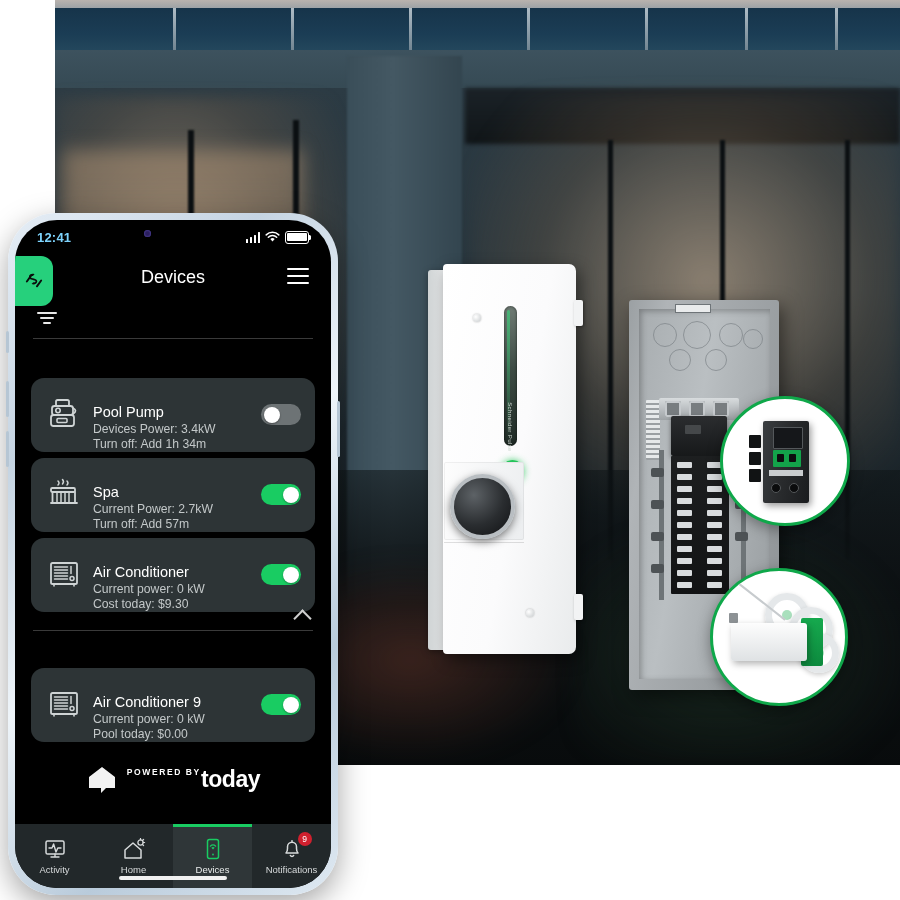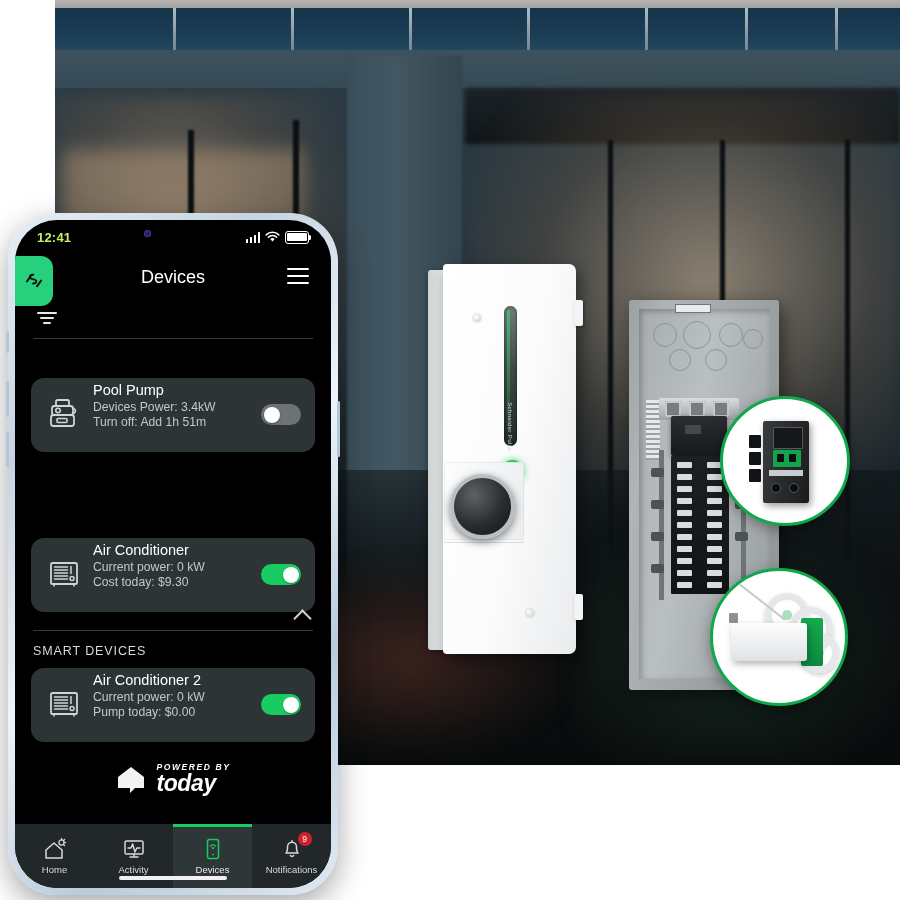--- a/index.html
+++ b/index.html
@@ -162,21 +162,21 @@
   #phone{position:absolute;left:8px;top:213px;width:330px;height:682px;}
   .phone-frame{position:absolute;inset:0;border-radius:48px;
       background:linear-gradient(135deg,#e6eef6 0%,#c5d4e2 25%,#eef4f9 50%,#b9cbdb 75%,#dfe9f2 100%);
       box-shadow:0 10px 30px rgba(0,0,0,.35);}
   .phone-btn{position:absolute;background:#b6c6d4;border-radius:2px;}
   .phone-screen{position:absolute;left:7px;top:7px;right:7px;bottom:7px;
       border-radius:42px;background:#000000;overflow:hidden;}
 
   .status-bar{position:absolute;left:0;top:0;width:100%;height:34px;
       display:flex;align-items:center;justify-content:space-between;padding:12px 22px;
-      box-sizing:border-box;color:#bef264;}
+      box-sizing:border-box;color:#7dd3fc;}
   .status-time{font-size:13px;font-weight:bold;letter-spacing:.2px;}
   .status-right{display:flex;align-items:center;gap:5px;}
   .notch{position:absolute;left:50%;top:0;transform:translateX(-50%);
       width:118px;height:27px;background:#000;border-radius:0 0 17px 17px;}
   .notch-dot{position:absolute;left:30px;top:10px;width:7px;height:7px;border-radius:50%;
       background:#2b1f5e;box-shadow:inset 0 0 2px #6d5fd0;}
   .sig{display:flex;align-items:flex-end;gap:1.5px;height:11px;}
   .sig i{display:block;width:2.5px;background:#fff;border-radius:.5px;}
   .sig i:nth-child(1){height:4px}.sig i:nth-child(2){height:6px}
   .sig i:nth-child(3){height:8px}.sig i:nth-child(4){height:11px}
@@ -204,33 +204,33 @@
 
   .section-head{position:absolute;left:18px;right:18px;height:26px;
       display:flex;align-items:center;justify-content:space-between;}
   .section-head .lbl{color:#d8d8d8;font-size:12.5px;letter-spacing:.9px;}
   .chev{width:12px;height:12px;border-left:2px solid #cfcfcf;border-top:2px solid #cfcfcf;
       transform:rotate(45deg);}
 
   .card{position:absolute;left:16px;right:16px;height:74px;
       background:#2d3436;border-radius:13px;}
   .card-icon{position:absolute;left:14px;top:16px;width:40px;height:40px;}
-  .card-txt{position:absolute;left:62px;top:4px;right:72px;}
+  .card-txt{position:absolute;left:62px;top:26px;right:72px;}
   .card-title{color:#ffffff;font-size:14.5px;margin:0 0 2px 0;}
   .card-sub{color:#c3c8c9;font-size:12.2px;line-height:15px;}
   .toggle{position:absolute;right:14px;top:26px;width:40px;height:21px;border-radius:11px;cursor:pointer;}
   .toggle.on{background:#19cc62;}
   .toggle.off{background:#6d7375;}
   .toggle .knob{position:absolute;top:2.5px;width:16px;height:16px;border-radius:50%;background:#fff;
       box-shadow:0 1px 2px rgba(0,0,0,.35);}
   .toggle.on .knob{right:2.5px;} .toggle.off .knob{left:2.5px;}
 
   .sense{position:absolute;left:0;right:0;height:38px;display:flex;align-items:center;justify-content:center;gap:9px;}
   .sense-house{width:32px;height:32px;position:relative;}
-  .sense-txt{display:flex;flex-direction:column;line-height:1;font-style:italic;}
+  .sense-txt{display:flex;flex-direction:row;line-height:1;}
   .sense-small{color:#fff;font-size:8.5px;letter-spacing:1.6px;font-weight:bold;margin-bottom:1px;}
   .sense-big{color:#fff;font-size:23px;letter-spacing:-.4px;font-weight:bold;}
 
   .tabbar{position:absolute;left:0;bottom:0;width:100%;height:64px;background:#22282a;
       display:flex;}
   .tab{flex:1;position:relative;display:flex;flex-direction:column;align-items:center;
       justify-content:center;gap:4px;cursor:pointer;}
   .tab.active{background:#2f3638;}
   .tab.active:before{content:"";position:absolute;left:0;top:0;width:100%;height:3px;background:#19cc62;}
   .tab-label{font-size:9.5px;color:#d7dadb;}
@@ -437,27 +437,45 @@
           <rect x="7" y="12" width="21" height="9" rx="2.5" fill="none" stroke="#cfd4d5" stroke-width="1.8"></rect>
           <circle cx="13" cy="16.5" r="2.2" fill="none" stroke="#cfd4d5" stroke-width="1.6"></circle>
           <path d="M28 14 q5 2.5 0 6" fill="none" stroke="#cfd4d5" stroke-width="1.8" stroke-linecap="round"></path>
           <rect x="6" y="21" width="23" height="11" rx="2.5" fill="none" stroke="#cfd4d5" stroke-width="1.8"></rect>
           <rect x="12" y="24.5" width="10" height="4" rx="1" fill="none" stroke="#cfd4d5" stroke-width="1.6"></rect>
         </svg>
       </div>
       <div class="card-txt">
         <div class="card-title">Pool Pump</div>
         <div class="card-sub">Devices Power: 3.4kW</div>
-        <div class="card-sub">Turn off: Add 1h 51m</div>
+        <div class="card-sub">Turn off: Add 1h 34m</div>
       </div>
       <div class="toggle off">
           <div class="knob"></div>
         </div>
     </div>
 
+    <div class="card" style="top:238px">
+      <div class="card-icon">
+        <svg width="40" height="40" viewBox="0 0 40 40">
+          <path d="M13 7 q2 2 0 4 M17.5 5.5 q2 2.2 0 4.4 M22 7 q2 2 0 4" fill="none" stroke="#cfd4d5" stroke-width="1.5" stroke-linecap="round"></path>
+          <rect x="6" y="14" width="24" height="4" rx="1.2" fill="none" stroke="#cfd4d5" stroke-width="1.8"></rect>
+          <path d="M7.5 18 v11 M30 18 v11 M6 29 h26" fill="none" stroke="#cfd4d5" stroke-width="1.8" stroke-linecap="round"></path>
+          <path d="M12 18 v10 M16 18 v10 M20 18 v10 M24 18 v10" stroke="#cfd4d5" stroke-width="1.5"></path>
+        </svg>
+      </div>
+      <div class="card-txt">
+        <div class="card-title">Spa</div>
+        <div class="card-sub">Current Power: 2.7kW</div>
+        <div class="card-sub">Turn off: Add 57m</div>
+      </div>
+      <div class="toggle on">
+          <div class="knob"></div>
+        </div>
+    </div>
 
     <div class="card" style="top:318px">
       <div class="card-icon">
         <svg width="40" height="40" viewBox="0 0 40 40">
           <rect x="6" y="9" width="26" height="21" rx="1.6" fill="none" stroke="#cfd4d5" stroke-width="1.8"></rect>
           <path d="M9.5 13 h13 M9.5 16 h13 M9.5 19 h13 M9.5 22 h13 M9.5 25 h13" stroke="#cfd4d5" stroke-width="1.5" stroke-linecap="round"></path>
           <path d="M26 12.5 v7" stroke="#cfd4d5" stroke-width="1.5" stroke-linecap="round"></path>
           <circle cx="27" cy="24.5" r="2" fill="none" stroke="#cfd4d5" stroke-width="1.5"></circle>
           <path d="M9 30 v2 M29 30 v2" stroke="#cfd4d5" stroke-width="1.6" stroke-linecap="round"></path>
         </svg>
@@ -470,77 +488,74 @@
       <div class="toggle on">
           <div class="knob"></div>
         </div>
     </div>
 
     <div style="position:absolute;right:22px;top:392px">
       <div class="chev" style="width:11px;height:11px"></div>
     </div>
     <div class="hrule" style="top:410px"></div>
 
-    <div class="section-head" style="top:418px">
-      <div class="lbl">SMART DEVICES</div>
-    </div>
 
     <div class="card" style="top:448px">
       <div class="card-icon">
         <svg width="40" height="40" viewBox="0 0 40 40">
           <rect x="6" y="9" width="26" height="21" rx="1.6" fill="none" stroke="#cfd4d5" stroke-width="1.8"></rect>
           <path d="M9.5 13 h13 M9.5 16 h13 M9.5 19 h13 M9.5 22 h13 M9.5 25 h13" stroke="#cfd4d5" stroke-width="1.5" stroke-linecap="round"></path>
           <path d="M26 12.5 v7" stroke="#cfd4d5" stroke-width="1.5" stroke-linecap="round"></path>
           <circle cx="27" cy="24.5" r="2" fill="none" stroke="#cfd4d5" stroke-width="1.5"></circle>
           <path d="M9 30 v2 M29 30 v2" stroke="#cfd4d5" stroke-width="1.6" stroke-linecap="round"></path>
         </svg>
       </div>
       <div class="card-txt">
-        <div class="card-title">Air Conditioner 2</div>
+        <div class="card-title">Air Conditioner 9</div>
         <div class="card-sub">Current power: 0 kW</div>
-        <div class="card-sub">Pump today: $0.00</div>
+        <div class="card-sub">Pool today: $0.00</div>
       </div>
       <div class="toggle on">
           <div class="knob"></div>
         </div>
     </div>
 
     <div class="sense" style="top:540px">
       <div class="sense-house">
         <svg width="32" height="32" viewBox="0 0 32 32">
           <path d="M16 4 L29 14 V25 H20 L15 30 V25 H3 V14 Z" fill="#f2f2f2"></path>
         </svg>
       </div>
       <div class="sense-txt">
         <div class="sense-small">POWERED BY</div>
         <div class="sense-big">today</div>
       </div>
     </div>
 
     <div class="tabbar">
+      <div class="tab">
+        <div class="tab-ico">
+          <svg width="24" height="22" viewBox="0 0 24 22">
+            <rect x="3" y="3" width="18" height="13" rx="1.6" fill="none" stroke="#d7dadb" stroke-width="1.5"></rect>
+            <path d="M6 10 h3 l1.6 -4 l2.4 8 l1.8 -4 h3.2" fill="none" stroke="#d7dadb" stroke-width="1.4" stroke-linecap="round" stroke-linejoin="round"></path>
+            <path d="M8 19 h8 M12 16 v3" stroke="#d7dadb" stroke-width="1.4" stroke-linecap="round"></path>
+          </svg>
+        </div>
+        <div class="tab-label">Activity</div>
+      </div>
+
       <div class="tab">
         <div class="tab-ico">
           <svg width="24" height="22" viewBox="0 0 24 22">
             <path d="M3 12 L11 5 L19 12 V20 H3 Z" fill="none" stroke="#d7dadb" stroke-width="1.5" stroke-linejoin="round"></path>
             <circle cx="18.5" cy="4.5" r="2.6" fill="none" stroke="#d7dadb" stroke-width="1.3"></circle>
             <path d="M18.5 0.4 v1.4 M22.6 4.5 h-1.4 M21.6 1.4 l-1 1 M21.6 7.6 l-1-1" stroke="#d7dadb" stroke-width="1.2" stroke-linecap="round"></path>
           </svg>
         </div>
         <div class="tab-label">Home</div>
-      </div>
-
-      <div class="tab">
-        <div class="tab-ico">
-          <svg width="24" height="22" viewBox="0 0 24 22">
-            <rect x="3" y="3" width="18" height="13" rx="1.6" fill="none" stroke="#d7dadb" stroke-width="1.5"></rect>
-            <path d="M6 10 h3 l1.6 -4 l2.4 8 l1.8 -4 h3.2" fill="none" stroke="#d7dadb" stroke-width="1.4" stroke-linecap="round" stroke-linejoin="round"></path>
-            <path d="M8 19 h8 M12 16 v3" stroke="#d7dadb" stroke-width="1.4" stroke-linecap="round"></path>
-          </svg>
-        </div>
-        <div class="tab-label">Activity</div>
       </div>
 
       <div class="tab active">
         <div class="tab-ico">
           <svg width="24" height="22" viewBox="0 0 24 22">
             <rect x="6.5" y="1.5" width="11" height="19" rx="2" fill="none" stroke="#19cc62" stroke-width="1.5"></rect>
             <path d="M12 11.6 l-1.7 -1.8 a2.4 2.4 0 0 1 3.4 0 Z" fill="#19cc62"></path>
             <path d="M9.3 8.2 a3.9 3.9 0 0 1 5.4 0" stroke="#19cc62" stroke-width="1.2" fill="none" stroke-linecap="round"></path>
             <circle cx="12" cy="16.5" r="0.9" fill="#19cc62"></circle>
           </svg>

